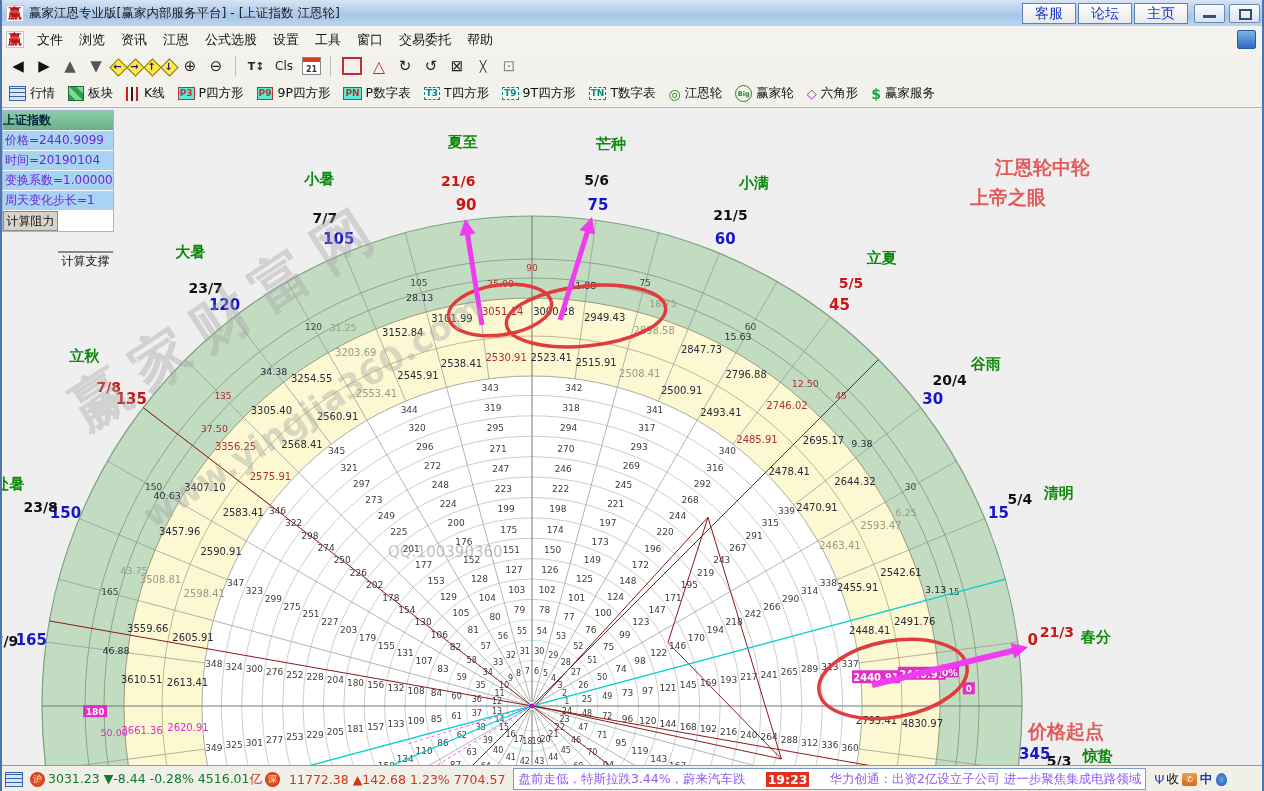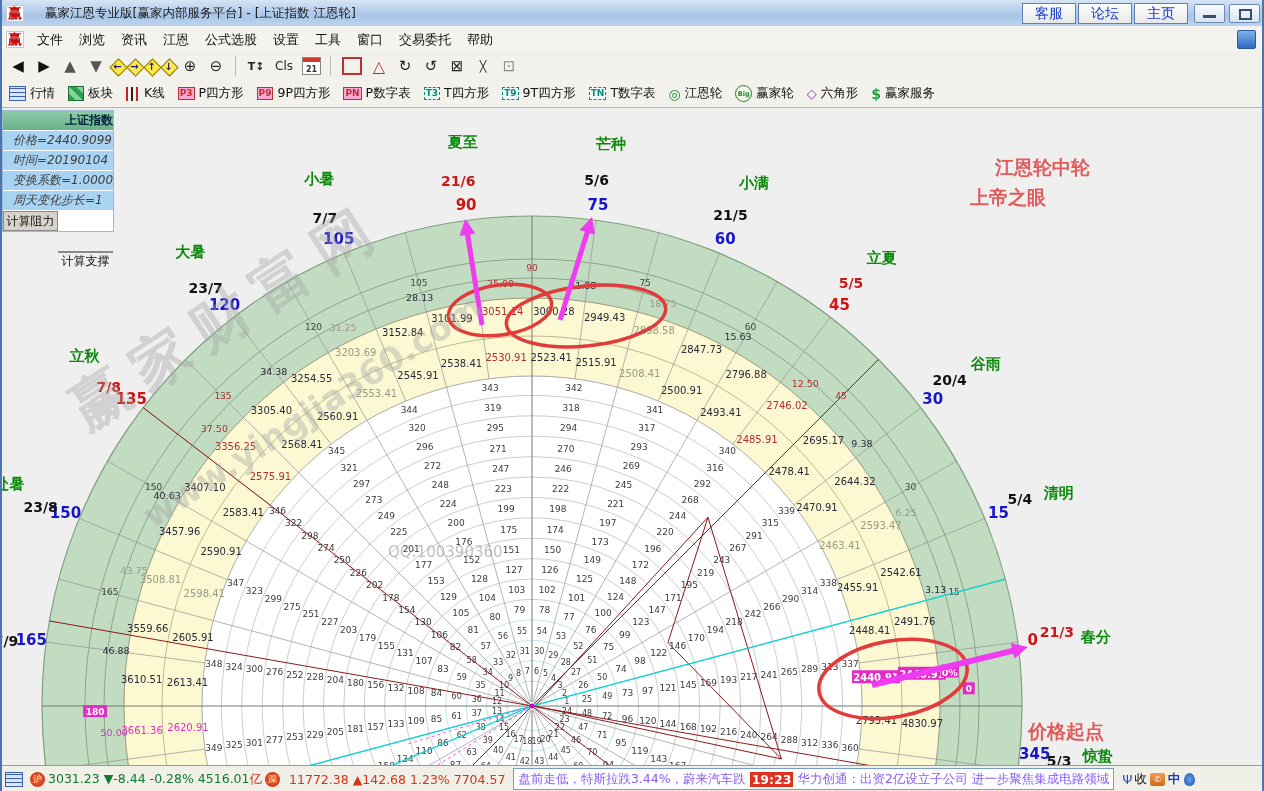--- a/index.html
+++ b/index.html
@@ -4,21 +4,21 @@
 <style>
   html,body{margin:0;padding:0;}
   body{width:1264px;height:791px;overflow:hidden;font-family:"DejaVu Sans","Liberation Sans",sans-serif;background:#efefef;position:relative;}
   #app{position:absolute;inset:0;}
   .edge{position:absolute;top:0;bottom:0;width:2px;background:#4a76b0;z-index:60;}
   .edge.l{left:0}.edge.r{right:0}
 
   
   .titlebar{position:absolute;left:0;top:0;width:1264px;height:26px;background:linear-gradient(#d6e4f5,#a8c6e8 60%,#bdd4ee);border-bottom:1px solid #7aa0cc;display:flex;align-items:center;z-index:50;}
   .app-icon{color:#c21010;font-weight:bold;font-size:14px;margin:0 5px 0 6px;background:#fff;border:1px solid #c9c9c9;padding:0 1px;line-height:15px;}
-  .title-text{font-size:12.5px;color:#1a1a1a;margin-left:16px;}
+  .title-text{font-size:12.5px;color:#1a1a1a;}
   .tb-btn{width:52px;height:19px;background:linear-gradient(#fdfdfd,#e8e8e8);border:1px solid #5b82b5;color:#1436c9;font-size:14px;text-align:center;line-height:18px;margin-right:2px;}
   .win-btn{width:29px;height:17px;background:linear-gradient(#fafcff,#d7e2f0);border:1px solid #6b8bb5;border-radius:2px;margin-left:4px;position:relative;}
   .win-btn .g1{position:absolute;left:8px;right:8px;bottom:4px;height:3px;background:#35506e;}
   .win-btn .g2{position:absolute;left:9px;top:4px;width:9px;height:7px;border:2px solid #35506e;}
   .titlebar .spacer{flex:1}
 
   
   .menubar{position:absolute;left:0;top:26px;width:1264px;height:26px;background:#f4f3ef;border-bottom:1px solid #c8c8c8;display:flex;align-items:center;z-index:50;}
   .menu-item{font-size:13px;color:#111;padding:3px 8px;}
   .menu-corner{position:absolute;right:8px;top:4px;width:17px;height:17px;background:linear-gradient(#7fb2e8,#2f6cc0);border:1px solid #2a5a9c;border-radius:2px;}
@@ -45,55 +45,55 @@
   .tb2{display:inline-flex;align-items:center;margin:0 6px 0 7px;font-size:12.5px;color:#111;}
   .tb2 .ic{margin-right:4px;display:inline-flex;align-items:center;justify-content:center;}
   .icon-grid{width:15px;height:13px;border:1px solid #3a62b0;background:
      repeating-linear-gradient(0deg,#dce6f8 0 3px,#3a62b0 3px 4px),
      repeating-linear-gradient(90deg,transparent 0 4px,#3a62b0 4px 5px);}
   .icon-blocks{width:14px;height:13px;background:
      linear-gradient(45deg,#2f9e4f 25%,#7fd89a 25% 50%,#2f9e4f 50% 75%,#7fd89a 75%);border:1px solid #1f6e37;}
   .icon-kline{width:14px;height:14px;background:
      repeating-linear-gradient(90deg,#c22 0 2px,transparent 2px 5px,#222 5px 7px,transparent 7px 10px,#c22 10px 12px,transparent 12px 14px);}
   .icon-chip{font-size:9px;font-weight:bold;border:1px solid;padding:0 1px;line-height:11px;}
-  .chip-red{color:#c03030;border-color:#c03030;background:#f9a8d4;}
+  .chip-red{color:#c03030;border-color:#c03030;background:#5eead4;}
   .chip-teal{color:#0e8a7a;border-color:#0e8a7a;background:#eefaf8;border-style:dashed;}
   .icon-target{color:#1f8a1f;font-size:14px;font-weight:bold;}
   .icon-big{width:15px;height:15px;border:1.5px solid #1f8a1f;border-radius:50%;color:#1f8a1f;font-size:6.5px;font-weight:bold;display:inline-flex;align-items:center;justify-content:center;}
   .icon-hex{color:#8a2bb5;font-size:13px;font-weight:bold;}
   .icon-dollar{color:#1f9e3f;font-size:14px;font-weight:bold;}
 
   
   .chart{position:absolute;left:0;top:107px;width:1264px;height:658px;background:#efefef;overflow:hidden;}
   #wheel{position:absolute;left:0;top:0;}
   .wm-cn{position:absolute;left:55px;top:275px;font-size:58px;letter-spacing:14px;color:rgba(165,165,165,0.40);transform:rotate(-33deg);transform-origin:left top;font-weight:bold;white-space:nowrap;z-index:5;pointer-events:none;}
   .wm-url{position:absolute;left:135px;top:395px;font-size:34px;color:rgba(165,165,165,0.40);transform:rotate(-33deg);transform-origin:left top;font-weight:bold;white-space:nowrap;z-index:5;pointer-events:none;}
   .wm-qq{position:absolute;left:388px;top:436px;font-size:15px;color:rgba(140,140,140,0.55);z-index:5;pointer-events:none;}
   .ann{position:absolute;color:#e25b5b;font-size:19px;font-weight:bold;z-index:20;white-space:nowrap;}
 
   
   .info-panel{position:absolute;left:2px;top:3px;width:110px;z-index:30;font-size:12px;border:1px solid #9db8cf;background:#fff;}
-  .ip-title{height:19px;background:linear-gradient(#8ecbaa,#67b189);color:#05233f;text-align:right;line-height:19px;font-weight:bold;border-bottom:1px solid #fff;}
-  .ip-row{height:19px;background:#a9d3f2;color:#404040;line-height:19px;padding-left:10px;border-bottom:1px solid #fff;white-space:nowrap;overflow:hidden;font-style:italic;}
+  .ip-title{height:19px;background:linear-gradient(#8ecbaa,#67b189);color:#05233f;text-align:left;line-height:19px;font-weight:bold;border-bottom:1px solid #fff;}
+  .ip-row{height:19px;background:#a9d3f2;color:#6d28d9;line-height:19px;padding-left:2px;border-bottom:1px solid #fff;white-space:nowrap;overflow:hidden;}
   .ip-btns{display:flex;height:20px;}
   .ip-btn{flex:1;text-align:center;line-height:19px;border:1px solid #8a8a8a;background:#d7d3cb;color:#111;}
   .ip-btn.green{background:#62bb77;margin-top:40px;}
 
   
   .statusbar{position:absolute;left:0;top:765px;width:1264px;height:26px;background:#f0efe8;border-top:1px solid #9a9a9a;display:flex;align-items:center;font-size:12.5px;z-index:50;}
   .sb-grid{width:16px;height:13px;border:1px solid #3a62b0;margin:0 4px 0 5px;background:
      repeating-linear-gradient(0deg,#dce6f8 0 3px,#3a62b0 3px 4px),
      repeating-linear-gradient(90deg,transparent 0 4px,#3a62b0 4px 5px);}
   .sb-coin{width:15px;height:15px;border-radius:50%;background:radial-gradient(#f06a3a,#c22810);color:#ffe9a8;font-size:9px;display:inline-flex;align-items:center;justify-content:center;margin:0 3px;flex:none;}
   .sb-sh{color:#0e7a2e;white-space:nowrap;}
   .sb-sh .yi{color:#c23a1a;}
   .sb-sz{color:#d03818;white-space:nowrap;margin-left:6px;}
   .sb-news{margin-left:8px;height:20px;border:1px solid #7a9cc8;background:#fff;display:flex;align-items:center;padding:0 4px;white-space:nowrap;overflow:hidden;max-width:668px;}
   .sb-news .hl{color:#8b5cf6;}
-  .sb-news .time{background:#e03020;color:#fff;padding:0 2px;margin:0 4px;font-weight:bold;}
+  .sb-news .time{background:#e03020;color:#fff;padding:0 2px;margin:0 20px;font-weight:bold;}
   .sb-right{margin-left:6px;display:flex;align-items:center;white-space:nowrap;}
   .ant{color:#2a4ad0;font-size:13px;margin:0 2px;}
   .recv{color:#111;}
   .ic-orange{width:15px;height:13px;background:linear-gradient(#f59a4a,#d2691e);border-radius:2px;margin:0 3px;display:inline-flex;align-items:center;justify-content:center;color:#fff;font-size:8px;}
   .zh{color:#1a3ac9;font-weight:bold;}
   .ic-blue{width:11px;height:13px;background:radial-gradient(#6aa0e8,#1a50b0);border-radius:50% 50% 50% 50%/60% 60% 40% 40%;margin-left:3px;}
 </style>
 </head>
 <body>
 

